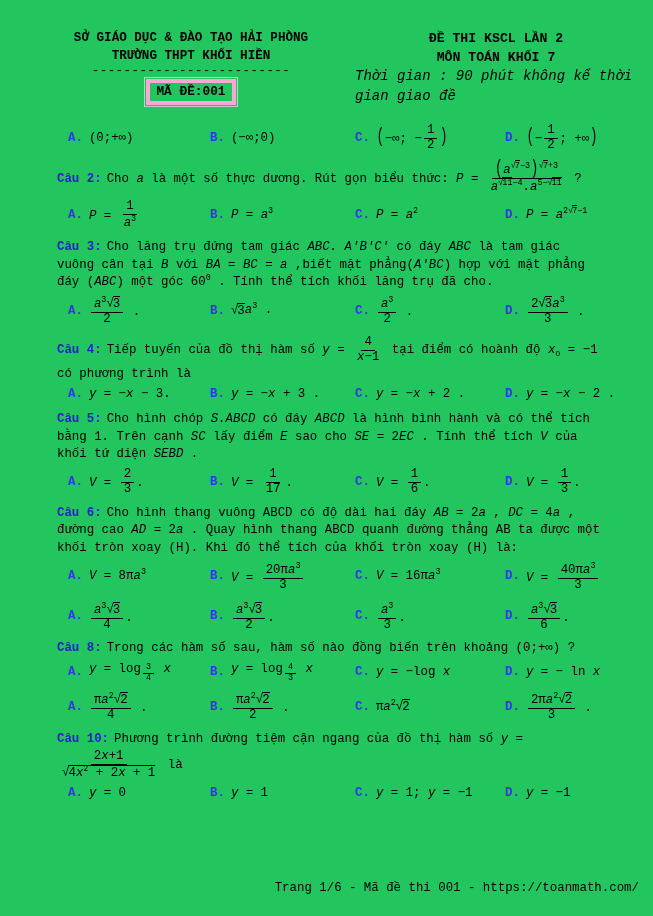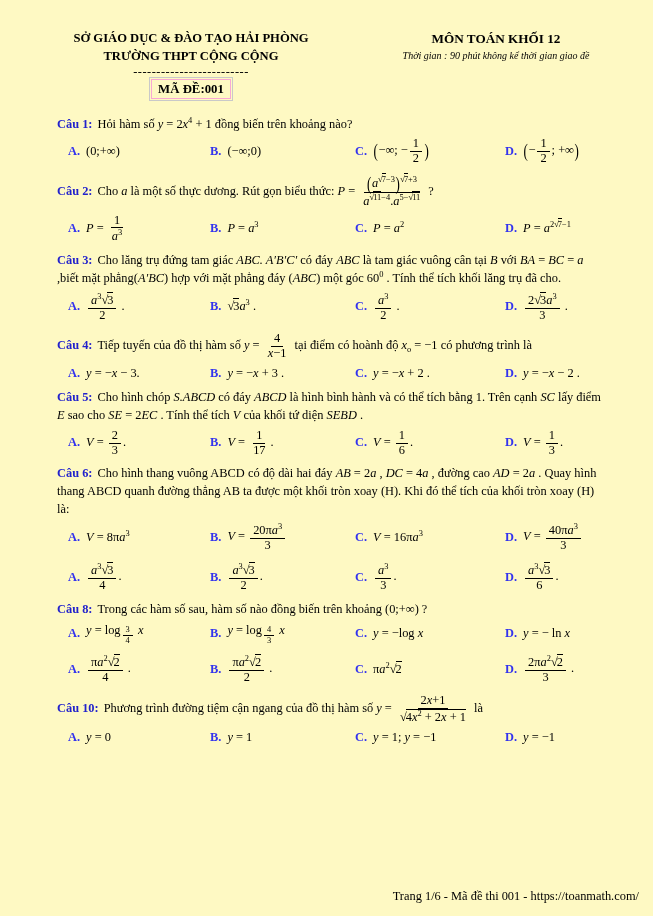--- a/index.html
+++ b/index.html
@@ -1,31 +1,31 @@
 <!DOCTYPE html>
 <html style="--qlabel: #2222cc; --letter: #3333ee;"><head>
 <meta charset="utf-8">
 <style>
   html,body{margin:0;padding:0;background:#e8e8e8;}
   .page{
     width:653px;height:916px;box-sizing:border-box;position:relative;overflow:hidden;
-    margin:0 auto;background:#fef9c3;color:#000;
-    font-family:Liberation Serif, serif;font-size:12.4px;line-height:1.42;
+    margin:0 auto;background:#22c55e;color:#000;
+    font-family:Liberation Mono, monospace;font-size:12.4px;line-height:1.42;
     padding:30px 16px 40px 57px;
   }
   
   .header{display:flex;margin-bottom:16px;}
   .header-left{width:268px;text-align:center;}
   .header-left .dept,.header-left .school{font-weight:bold;font-size:12.6px;}
   .header-left .dashes{font-weight:normal;line-height:0.85;letter-spacing:0.5px;}
-  .code-box{display:inline-block;border:1px solid #f9a8d4;outline:1px solid #c9c9c9;outline-offset:1px;
+  .code-box{display:inline-block;border:4px solid #f9a8d4;outline:1px solid #c9c9c9;outline-offset:1px;
     padding:0 6px;font-weight:bold;margin-top:3px;font-size:12.8px;}
   .header-right{flex:1;padding-left:30px;}
   .header-right .t1,.header-right .t2{text-align:center;font-weight:bold;font-size:13.2px;}
-  .header-right .note{font-style:italic;text-align:center;font-size:10px;}
+  .header-right .note{font-style:italic;text-align:left;font-size:14px;}
   
   .question{margin:0 0 7px 0;}
   .stem{margin:0;padding-right:36px;}
   .qlabel{color:var(--qlabel,#2222cc);font-weight:bold;margin-right:5px;}
   .options{display:grid;grid-template-columns:142px 145px 150px 1fr;padding-left:11px;
     align-items:center;margin-top:3px;}
   .opt{display:flex;align-items:center;min-height:18px;}
   .letter{color:var(--letter,#3333ee);font-weight:bold;margin-right:6px;}
   
   .mi{font-style:italic;}
@@ -33,43 +33,43 @@
   .frac{display:inline-flex;flex-direction:column;align-items:center;vertical-align:middle;
     line-height:1.12;margin:1px 2px;text-align:center;}
   .frac>.num{padding:0 3px;border-bottom:1px solid #000;}
   .frac>.den{padding:0 3px;}
   .sqrt{white-space:nowrap;display:inline-block;}
   .sqrt>.rad{margin-right:-1px;}
   .sqrt>.arg{border-top:1px solid #000;}
   .bigp{display:inline-block;transform:scaleY(1.5);font-size:1.05em;vertical-align:middle;
     padding:0 0.5px;font-weight:300;}
   
-  .footer{position:absolute;right:14px;bottom:10px;font-size:12.4px;}
+  .footer{position:absolute;right:14px;bottom:18px;font-size:12.4px;}
 </style>
 </head>
 <body>
 
 <div class="page">
 
   <div class="header">
     <div class="header-left">
       <div class="dept">SỞ GIÁO DỤC &amp; ĐÀO TẠO HẢI PHÒNG</div>
-      <div class="school">TRƯỜNG THPT CỘNG CỘNG</div>
+      <div class="school">TRƯỜNG THPT KHỐI HIỀN</div>
       <div class="dashes">-------------------------</div>
       <div><span class="code-box">MÃ ĐỀ:001</span></div>
     </div>
     <div class="header-right">
-      <div class="t2">MÔN TOÁN KHỐI 12</div>
+      <div class="t1">ĐỀ THI KSCL LẦN 2</div>
+      <div class="t2">MÔN TOÁN KHỐI 7</div>
       <div class="note">Thời gian : 90 phút không kể thời gian giao đề</div>
     </div>
   </div>
 
   <div id="questions">
     <section class="question">
-      <p class="stem"><b class="qlabel">Câu 1:</b><span class="stem-body">Hỏi hàm số <span class="mi">y</span> = 2<span class="mi">x</span><sup>4</sup> + 1 đồng biến trên khoảng nào?</span></p>
       <div class="options">
     <div class="opt">
             <b class="letter">A.</b>
             <span class="opt-body">(0;+∞)</span>
           </div>
 
     <div class="opt">
             <b class="letter">B.</b>
             <span class="opt-body">(−∞;0)</span>
           </div>

